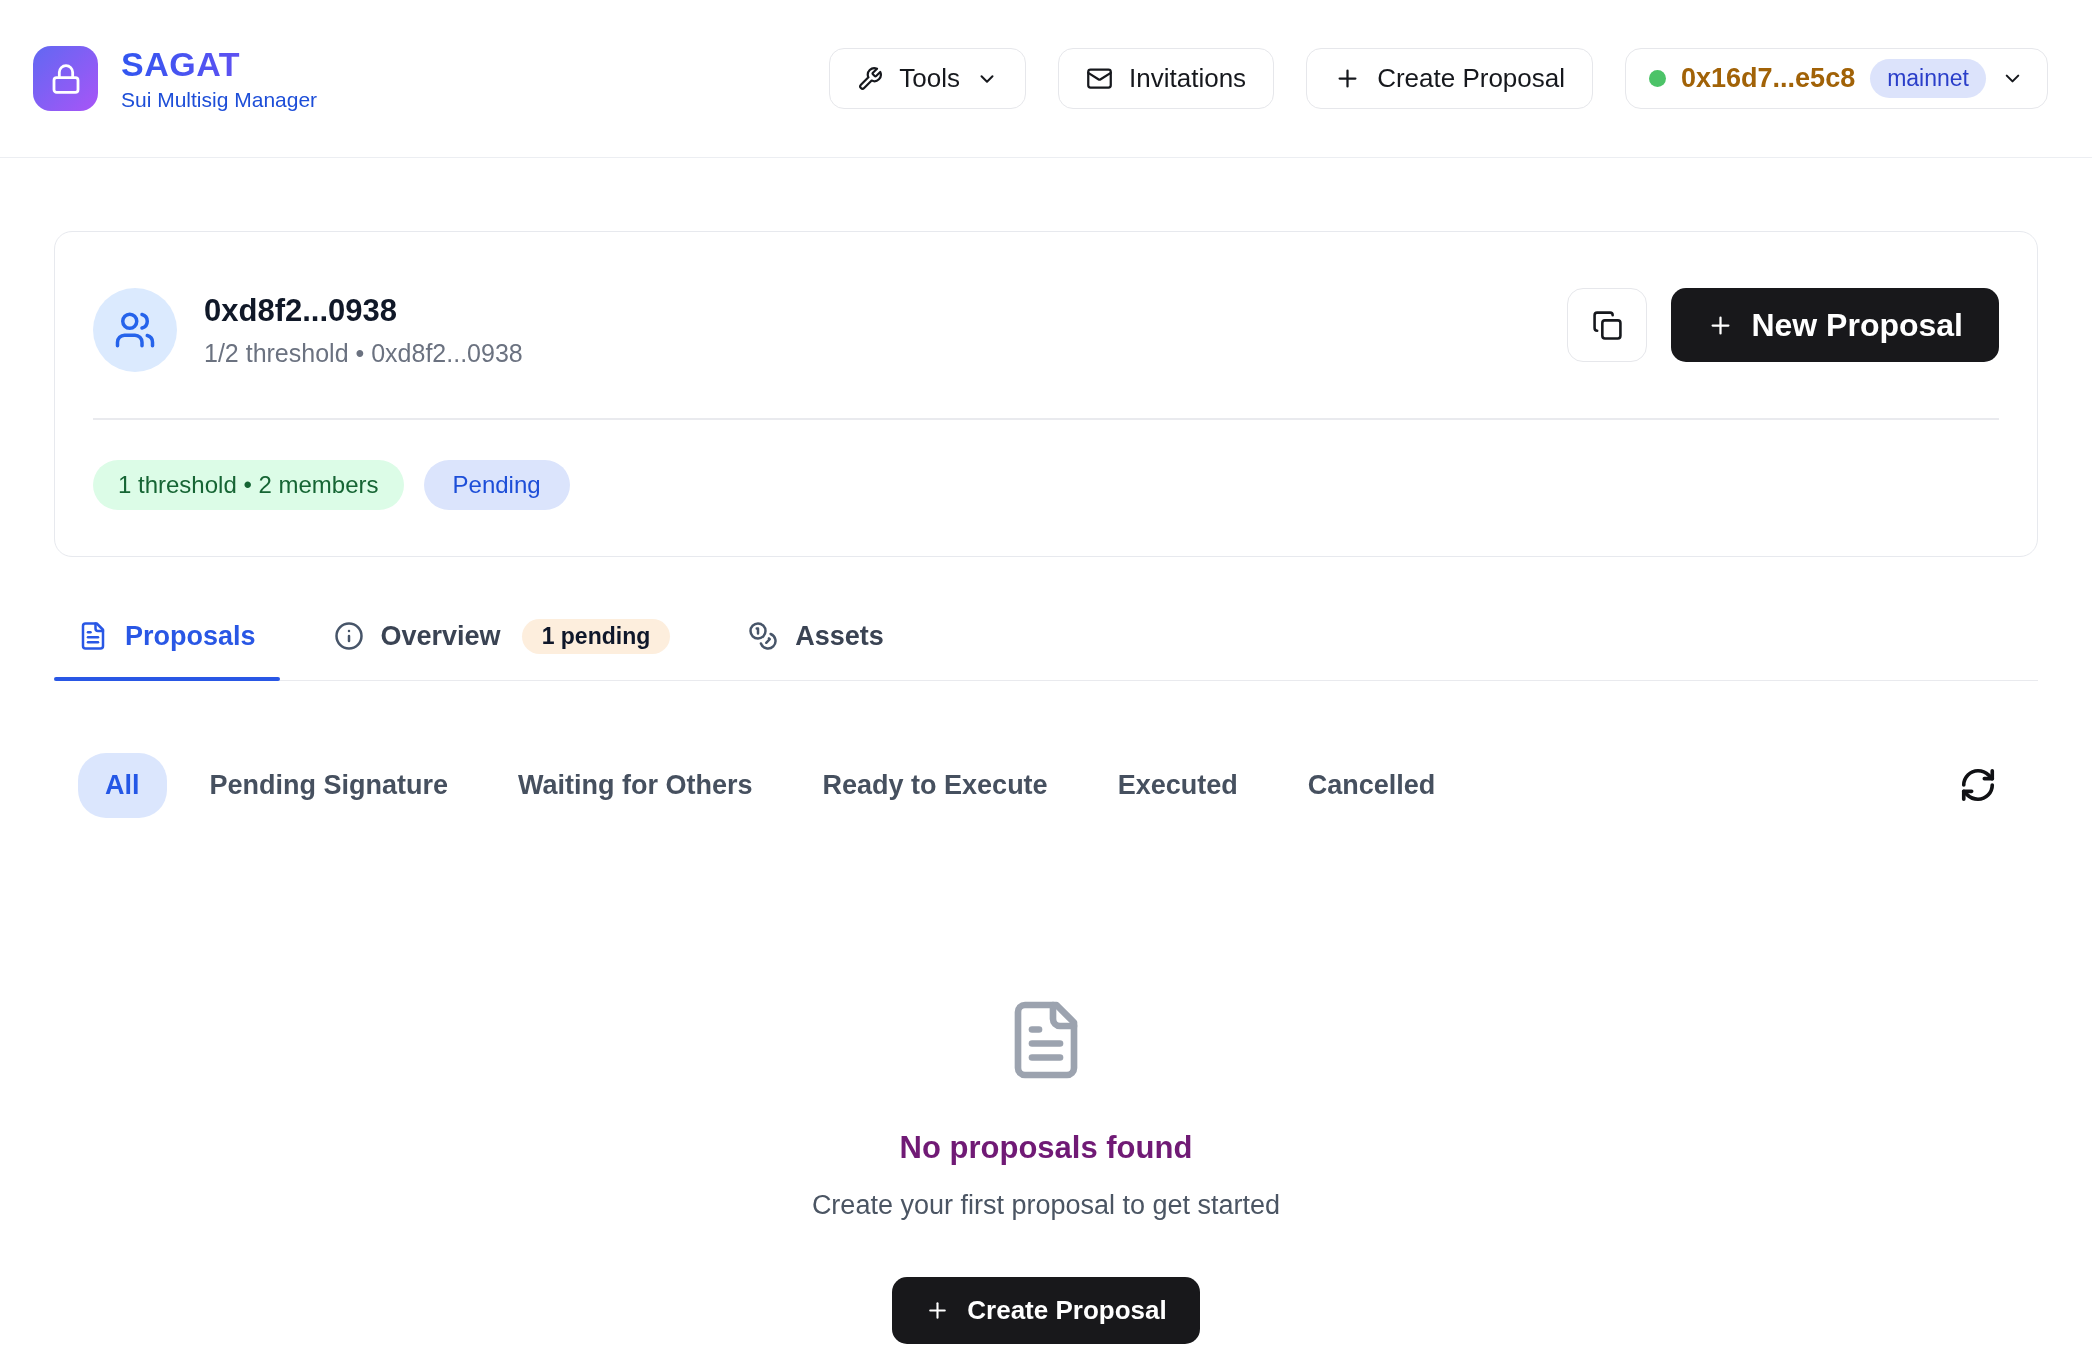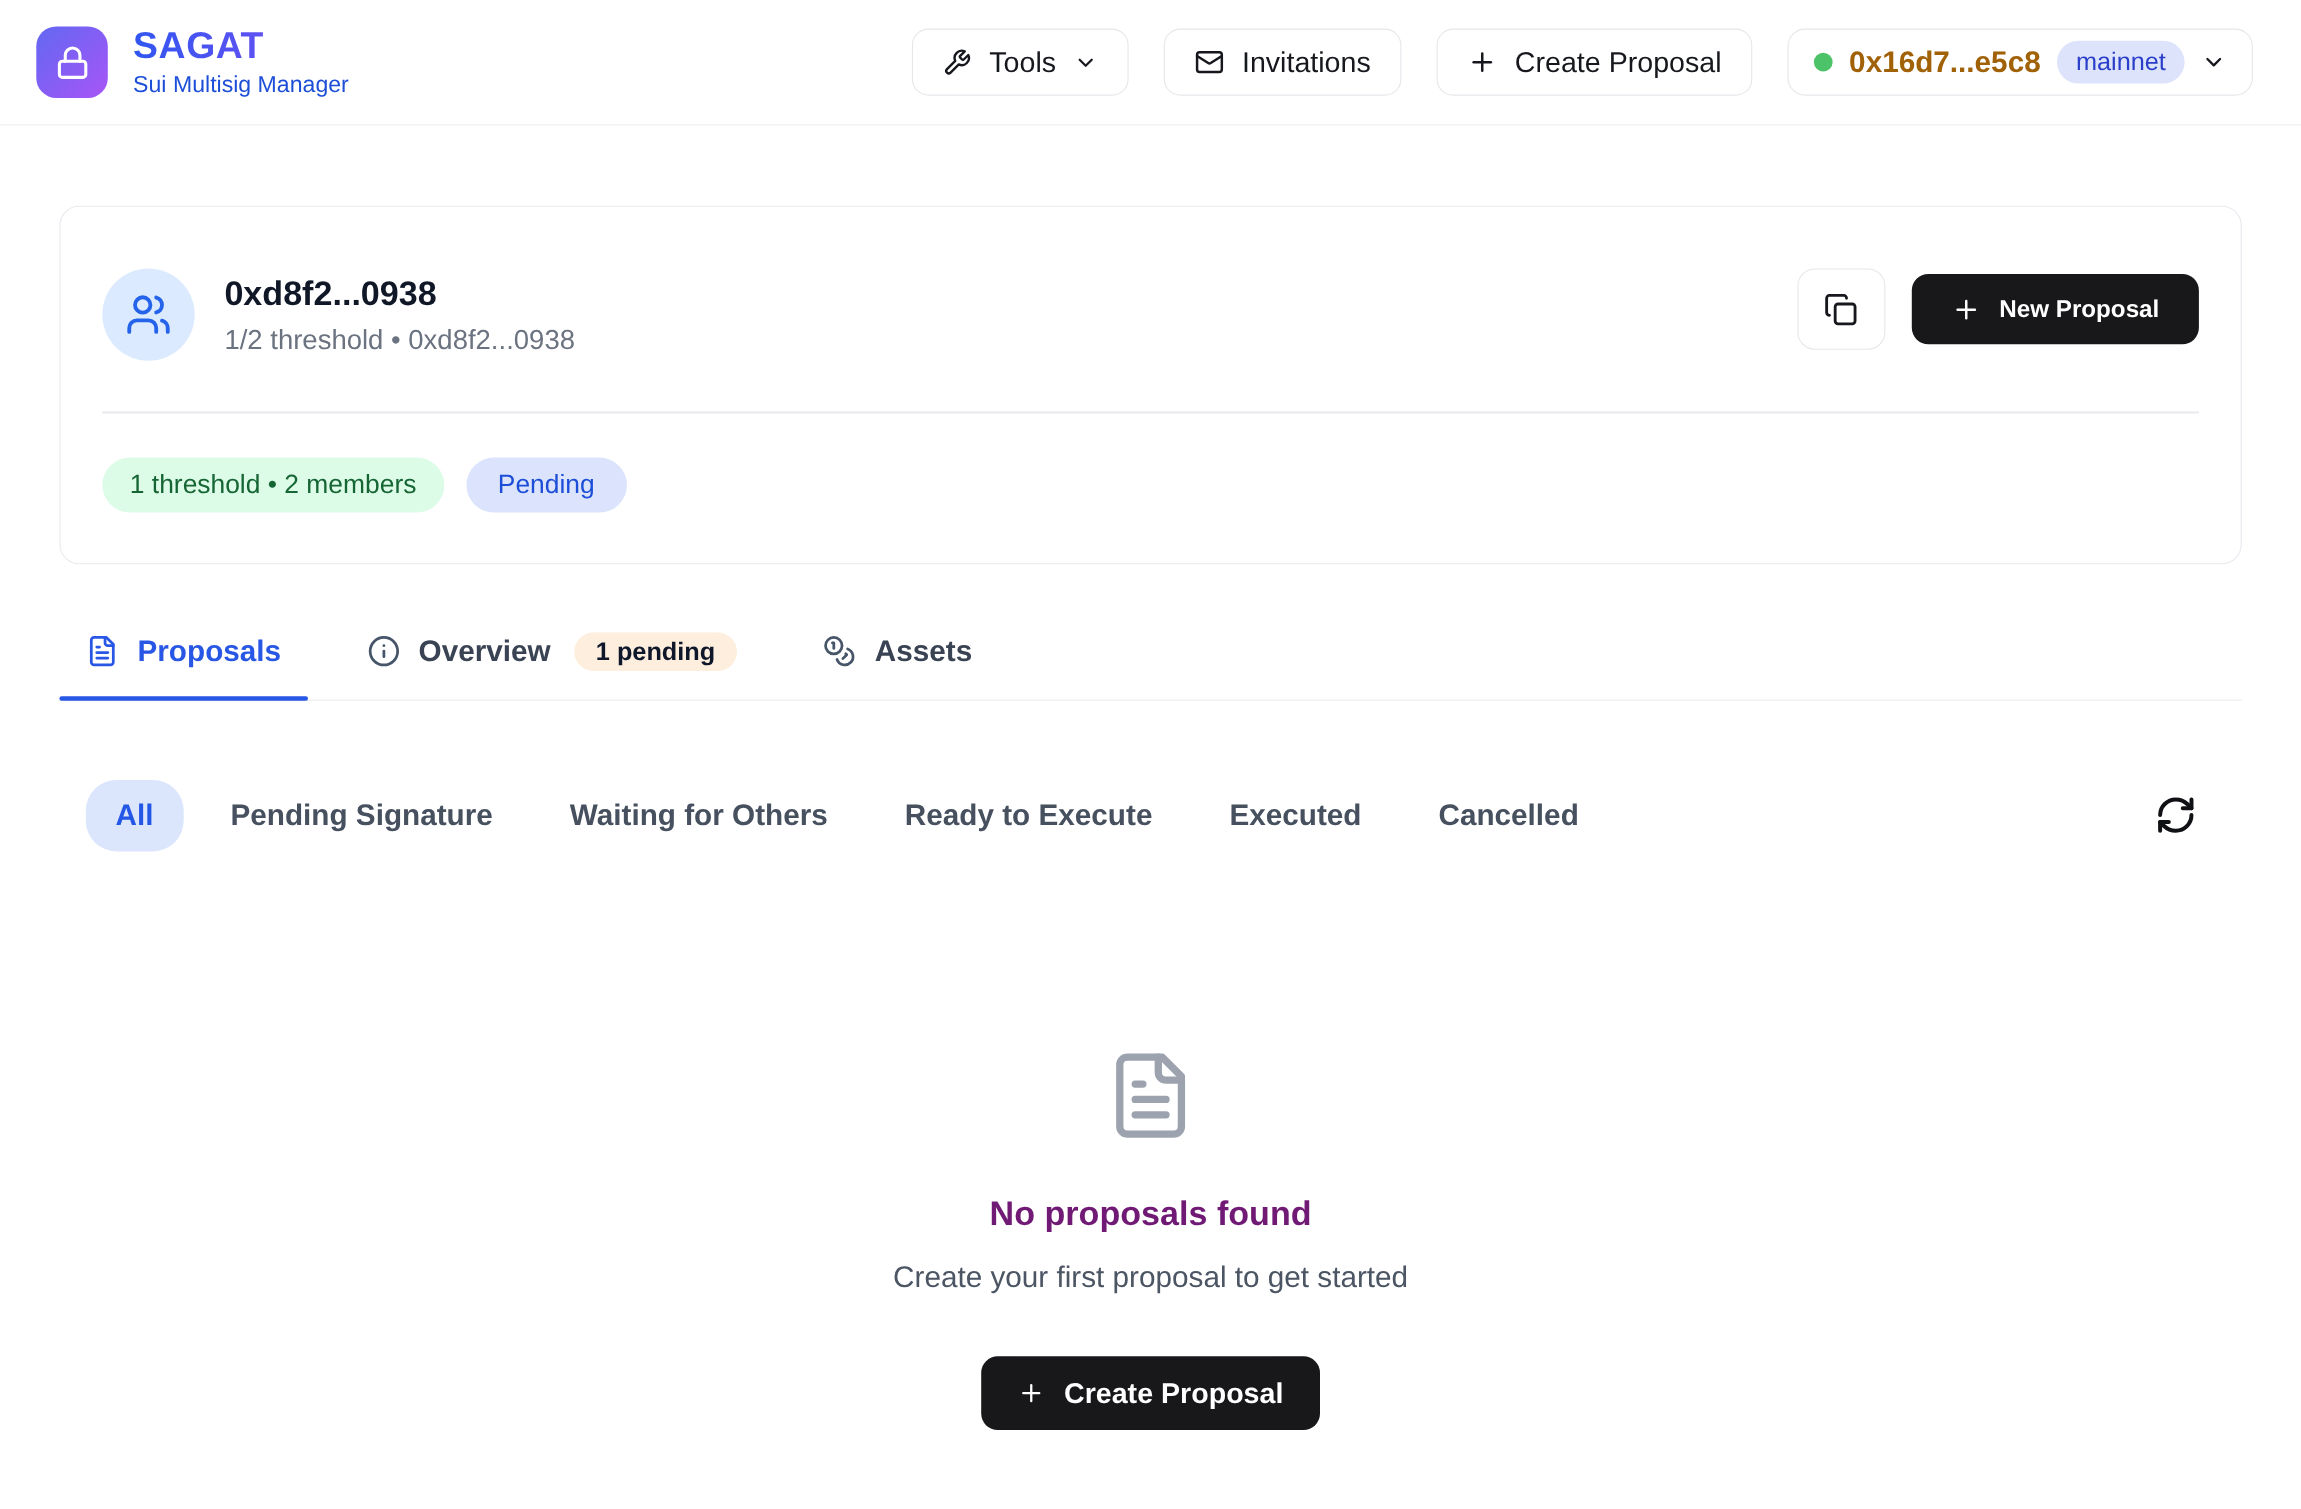--- a/index.html
+++ b/index.html
@@ -7,21 +7,21 @@
     width: 2092px; height: 1372px;
     background: #ffffff;
     font-family: "Liberation Sans", sans-serif;
     color: #111319;
     overflow: hidden;
   }
   svg { display: block; flex: none; }
 
   
   .header {
-    height: 114px;
+    height: 158px;
     display: flex; align-items: center;
     padding: 0 44px 0 33px;
     border-bottom: 1px solid #eceef2;
     background: #fff;
   }
   .brand { display: flex; align-items: center; gap: 23px; }
   .logo {
     width: 65px; height: 65px; border-radius: 18px;
     background: linear-gradient(135deg, #6168f2 0%, #a855f7 100%);
     display: flex; align-items: center; justify-content: center;
@@ -71,25 +71,25 @@
   .card-title { font-size: 31px; font-weight: 700; color: #101828; }
   .card-subtitle { font-size: 25px; color: #6b7280; margin-top: 10px; }
   .card-actions { display: flex; align-items: center; gap: 24px; }
   .icon-btn {
     width: 80px; height: 74px;
     border: 1.5px solid #e6e7eb; border-radius: 16px; background: #fff;
     display: flex; align-items: center; justify-content: center;
     color: #16181d; cursor: pointer;
   }
   .dark-btn {
-    height: 64px; padding: 0 36px;
+    height: 74px; padding: 0 36px;
     display: flex; align-items: center; gap: 17px;
     background: #18181b; color: #fff;
     border: none; border-radius: 15px;
-    font-size: 22px; font-weight: 600; font-family: inherit; cursor: pointer;
+    font-size: 32px; font-weight: 600; font-family: inherit; cursor: pointer;
   }
   .card-divider { height: 1.5px; background: #e9eaee; margin: 46px 0 40px; }
   .card-badges { display: flex; align-items: center; gap: 20px; }
   .badge {
     font-size: 24px; font-weight: 500;
     padding: 11px 25px; border-radius: 999px; white-space: nowrap;
   }
   .badge-green { background: #dcfce7; color: #166534; }
   .badge-blue  { background: #dbe4fc; color: #1d4ed8; padding: 11px 29px; }
 

